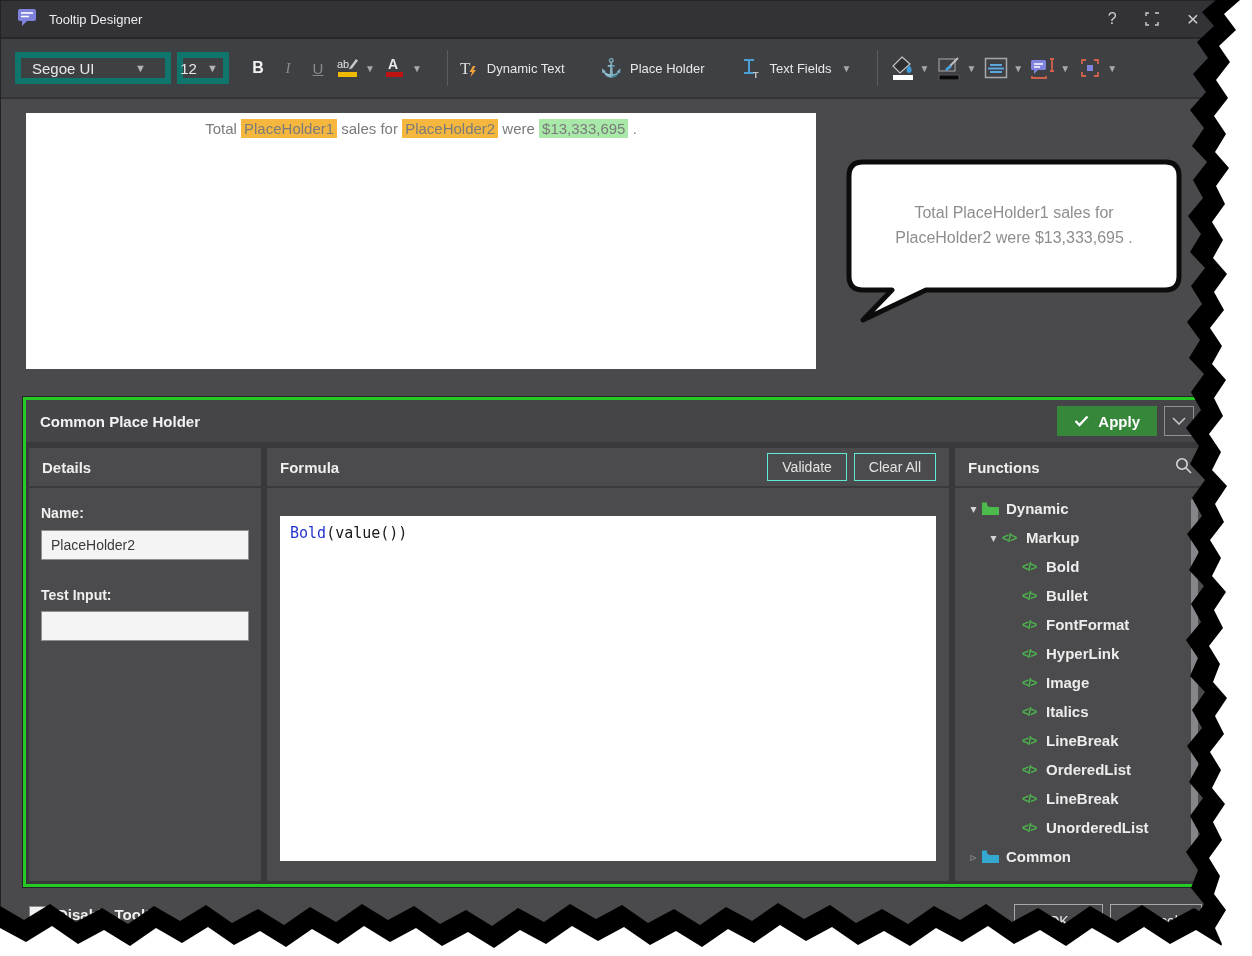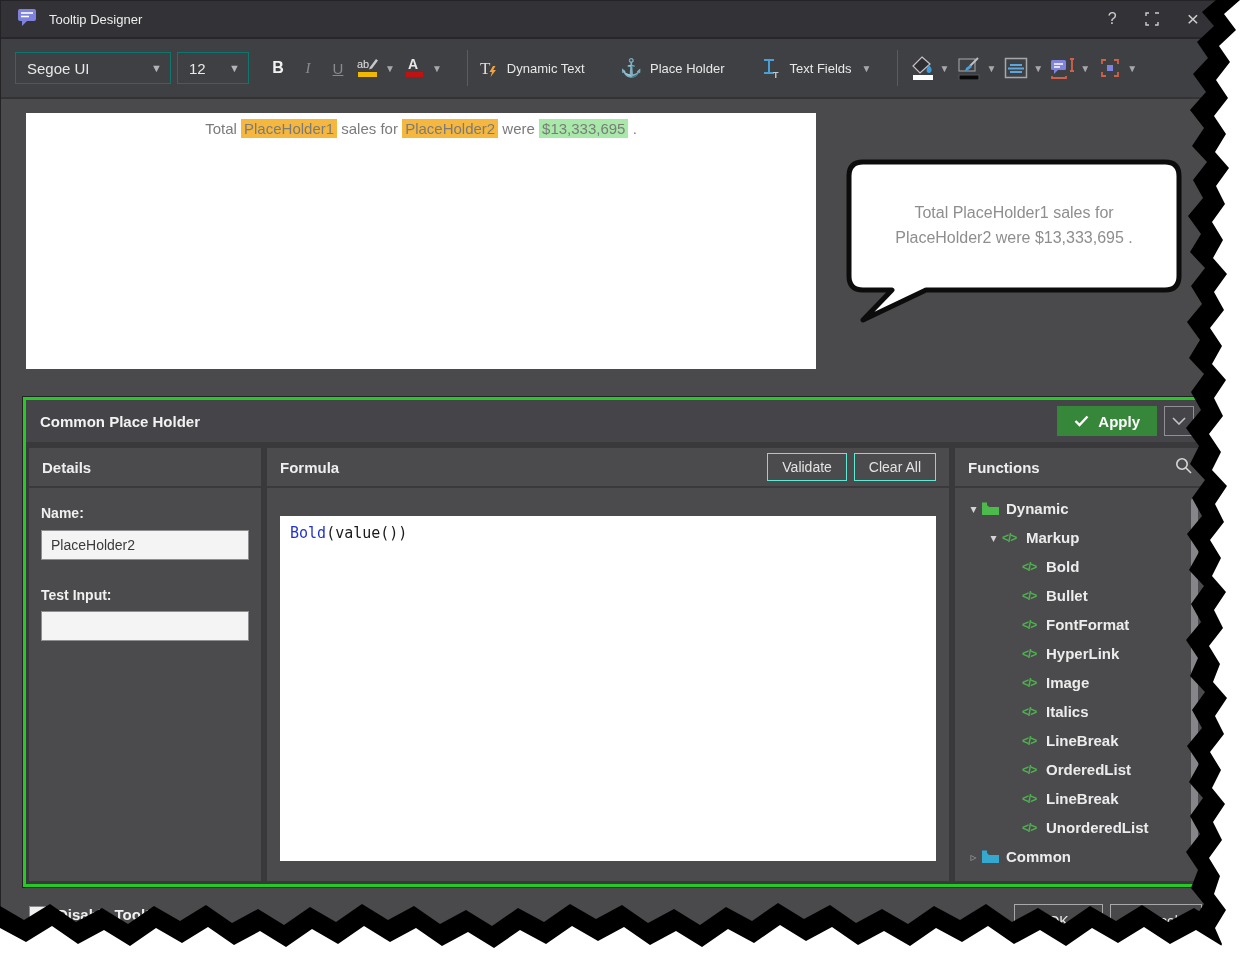--- a/index.html
+++ b/index.html
@@ -13,25 +13,25 @@
   .titlebar { height:38px; background:#333337; border-bottom:2px solid #27272a;
               display:flex; align-items:center; padding:0 16px; }
   .titlebar .title { color:#ededed; font-size:13px; margin-left:12px; }
   .titlebar .spacer { flex:1; }
   .tb-ctl { color:#cccccc; font-size:16px; margin-left:28px; display:flex; align-items:center; cursor:default; }
   .tb-ctl.close { font-size:21px; }
 
   
   .toolbar { height:60px; background:#3f4043; display:flex; align-items:center;
              padding:0 14px; border-bottom:2px solid #333336; }
-  .combo { border:1px solid #0f766e; height:32px; display:flex; align-items:center;
-           padding:0 8px 0 11px; color:#e8e8e8; font-size:15px; }
+  .combo { border:6px solid #0f766e; height:32px; display:flex; align-items:center;
+           padding:0 19px 0 11px; color:#e8e8e8; font-size:15px; }
   .combo .caret { margin-left:auto; color:#b4b4b8; font-size:11px; padding-left:10px; }
   .combo.font { width:156px; margin-right:6px; }
-  .combo.size { width:72px;  margin-right:14px; }
+  .combo.size { width:52px;  margin-right:14px;justify-content:center; }
   .tb-btn { min-width:30px; height:36px; display:flex; align-items:center; justify-content:center; }
   .tb-btn.bold-b { color:#f2f2f2; font-weight:bold; font-size:16px; }
   .tb-btn.dim { color:#8a8a8e; font-size:15px; }
   .tb-btn.italic-i { font-style:italic; font-family:"Liberation Serif",serif; }
   .tb-btn.under-u { text-decoration:underline; }
   .mini-caret { color:#a8a8ac; font-size:10px; margin:0 5px 0 2px; }
   .tb-sep { width:1px; height:36px; background:#5c5c60; margin:0 10px; }
   .tb-label { color:#e8e8e8; font-size:13px; margin-left:7px; }
   .tb-group { display:flex; align-items:center; margin-right:10px; }
 

